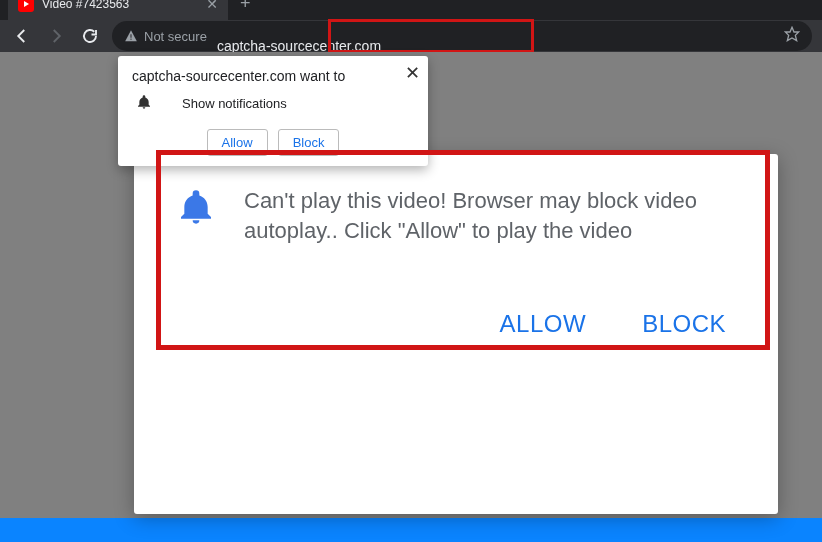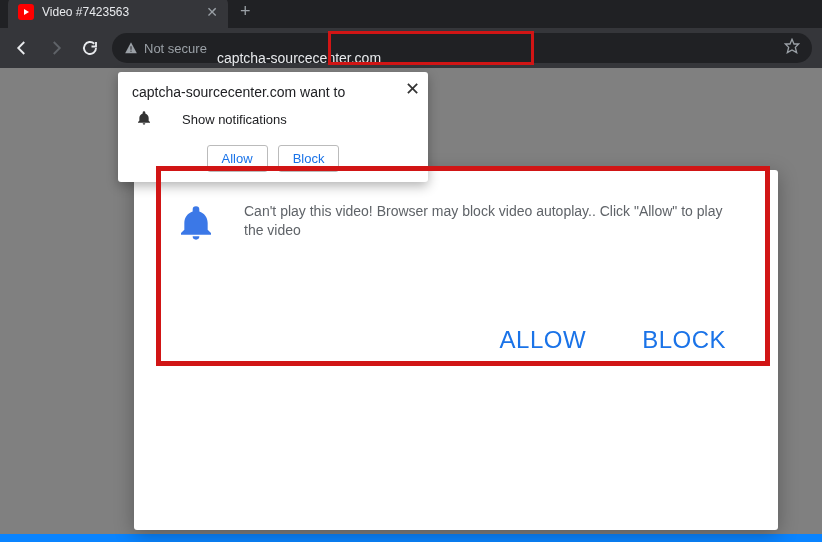--- a/index.html
+++ b/index.html
@@ -1,29 +1,29 @@
 <!DOCTYPE html>
 <html><head>
 <meta charset="utf-8">
 <style>
   * { margin: 0; padding: 0; box-sizing: border-box; }
   html, body { width: 822px; height: 542px; overflow: hidden; font-family: "Segoe UI", Arial, sans-serif; }
   body { background: #0a84ff; }
   
   
   .browser-chrome { background: #202124; }
-  .tab-strip { display: flex; align-items: flex-end; height: 28px; padding-left: 8px; }
+  .tab-strip { display: flex; align-items: flex-end; height: 20px; padding-left: 8px; }
   .tab { display: flex; align-items: center; background: #35363a; border-radius: 8px 8px 0 0; height: 32px; padding: 0 10px; min-width: 220px; color: #e8eaed; font-size: 12px; }
   .tab-favicon { width: 16px; height: 16px; background: #ff0000; border-radius: 3px; margin-right: 8px; display:flex; align-items:center; justify-content:center; }
   .tab-favicon svg { width:10px; height:10px; }
   .tab-title { flex: 1; }
   .tab-close { color: #9aa0a6; margin-left: 8px; font-size: 14px; cursor: pointer; }
   .new-tab { color: #9aa0a6; font-size: 18px; margin-left: 12px; margin-bottom: 6px; cursor:pointer; }
   
-  .toolbar { display: flex; align-items: center; height: 40px; background: #35363a; padding: 0 10px; gap: 10px; }
+  .toolbar { display: flex; align-items: center; height: 32px; background: #35363a; padding: 0 10px; gap: 10px; }
   .nav-btn { color: #9aa0a6; font-size: 18px; cursor:pointer; display:flex; align-items:center; justify-content:center; width:24px; height:24px; }
   .nav-btn svg { width:18px; height:18px; }
   .omnibox { flex: 1; display: flex; align-items: center; background: #202124; border-radius: 16px; height: 30px; padding: 0 12px; position: relative; }
   .secure-indicator { display: flex; align-items: center; color: #9aa0a6; font-size: 13px; gap:6px; }
   .secure-indicator svg { width:14px; height:14px; }
   .url-text { color: #e8eaed; font-size: 14px; margin-left: 10px; margin-top: 20px; }
   .url-highlight { position: absolute; left: 216px; top: -2px; width: 206px; height: 34px; border: 3px solid #d11515; pointer-events:none; }
   .star-btn { color:#9aa0a6; margin-left:auto; }
   .star-btn svg { width:16px; height:16px; }
   
@@ -36,21 +36,21 @@
   .native-prompt-title { font-size: 14px; color: #202124; margin-bottom: 10px; }
   .native-prompt-row { display: flex; align-items: center; gap: 30px; font-size: 13px; color: #202124; margin-left: 4px; margin-bottom: 16px; }
   .native-prompt-row svg { width:16px; height:16px; }
   .native-prompt-btns { display:flex; justify-content:center; gap:10px; }
   .native-prompt-btns button { background:#fff; border:1px solid #bbb; border-radius:3px; padding:5px 14px; font-size:13px; color:#1a73e8; cursor:pointer;}
   
   .fake-card { position: absolute; left: 134px; top: 102px; width: 644px; height: 360px; background: #fff; box-shadow: 0 4px 20px rgba(0,0,0,0.3); border-radius: 3px; z-index: 10; }
   .fake-card-highlight { position:absolute; left: 156px; top: 98px; width: 614px; height: 200px; border: 5px solid #d11515; z-index: 30; pointer-events:none; }
   .fake-card-inner { padding: 32px 42px; display:flex; gap: 28px; }
   .fake-bell svg { width: 40px; height: 42px; }
-  .fake-card-text { font-size: 14px; color: #5f6368; line-height: 1.35; }
+  .fake-card-text { font-size: 22px; color: #5f6368; line-height: 1.35; }
   .fake-card-btns { position:absolute; right: 52px; top: 156px; display:flex; gap: 56px; }
   .fake-card-btns span { color: #1a73e8; font-size: 24px; letter-spacing: 0.5px; cursor:pointer; }
 </style>
 </head>
 <body>
 
 <div class="browser-chrome">
   <div class="tab-strip">
     <div class="tab">
       <span class="tab-favicon">

